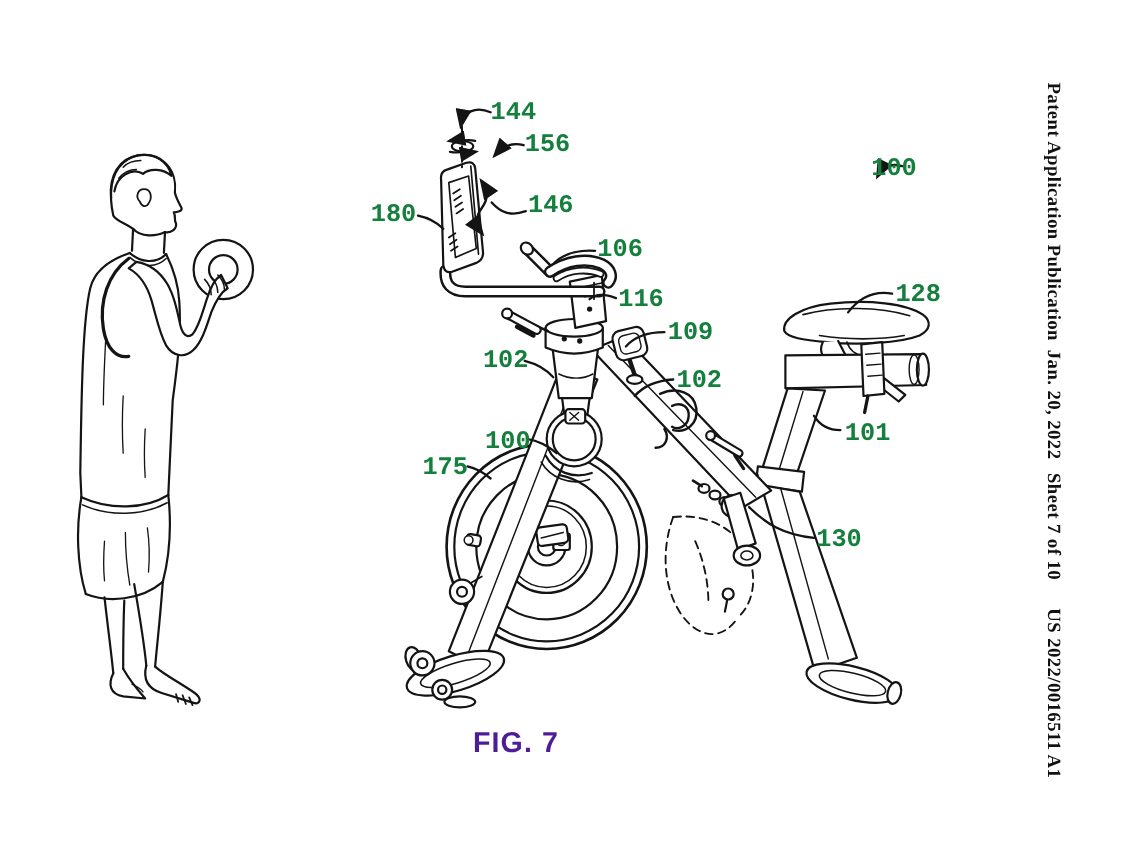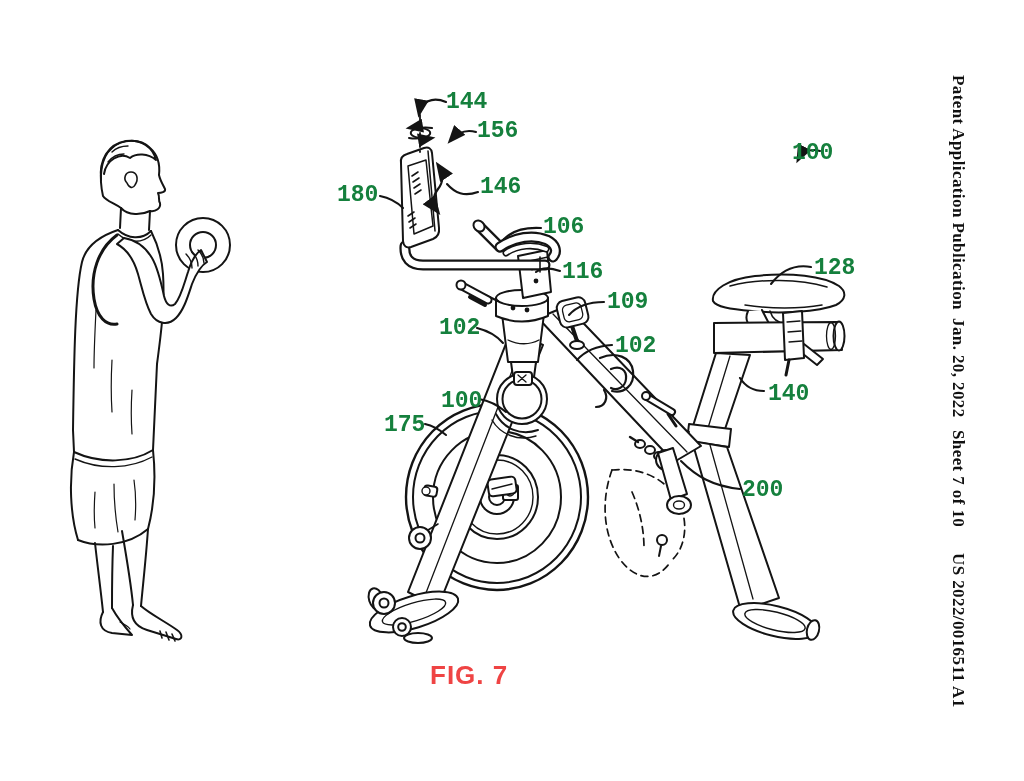--- a/index.html
+++ b/index.html
@@ -8,21 +8,21 @@
     overflow:hidden;font-family:"Liberation Sans",sans-serif;color:#141414;
   }
   .art{position:absolute;left:0;top:0;}
   .ref{
     position:absolute;font-size:23px;font-weight:600;letter-spacing:0px;
     color:#15803d;line-height:1;white-space:nowrap;
     font-family:Liberation Mono, monospace;
   }
   .fig-caption{
     position:absolute;left:430px;top:660px;font-size:26px;font-weight:bold;
-    letter-spacing:1px;color:#ef4444;
+    letter-spacing:1px;color:#4c1d95;
     font-family:"Liberation Sans","DejaVu Sans",sans-serif;
     text-align:right;
   }
   .vhead{
     position:absolute;left:948px;writing-mode:vertical-rl;
     font-family:"Liberation Serif","DejaVu Serif",serif;font-weight:bold;
     font-size:17px;letter-spacing:0.4px;color:#111;white-space:nowrap;
   }
   .vh-pub{top:75px;}
   .vh-date{top:318px;}
@@ -326,24 +326,24 @@
   <div class="ref" style="left:446px;top:91px">144</div>
   <div class="ref" style="left:477px;top:120px">156</div>
   <div class="ref" style="left:480px;top:176px">146</div>
   <div class="ref" style="left:337px;top:184px">180</div>
   <div class="ref" style="left:543px;top:216px">106</div>
   <div class="ref" style="left:562px;top:261px">116</div>
   <div class="ref" style="left:607px;top:291px">109</div>
   <div class="ref" style="left:439px;top:317px">102</div>
   <div class="ref" style="left:615px;top:335px">102</div>
   <div class="ref" style="left:814px;top:257px">128</div>
-  <div class="ref" style="left:768px;top:383px">140</div>
+  <div class="ref" style="left:768px;top:383px">101</div>
   <div class="ref" style="left:441px;top:390px">100</div>
   <div class="ref" style="left:384px;top:414px">175</div>
-  <div class="ref" style="left:742px;top:479px">200</div>
+  <div class="ref" style="left:742px;top:479px">130</div>
   <div class="ref" style="left:792px;top:142px">100</div>
 
   <div class="fig-caption">FIG. 7</div>
 
   <div class="vhead vh-pub">Patent Application Publication</div>
   <div class="vhead vh-date">Jan. 20, 2022</div>
   <div class="vhead vh-sheet">Sheet 7 of 10</div>
   <div class="vhead vh-num">US 2022/0016511 A1</div>
 
 </div>

